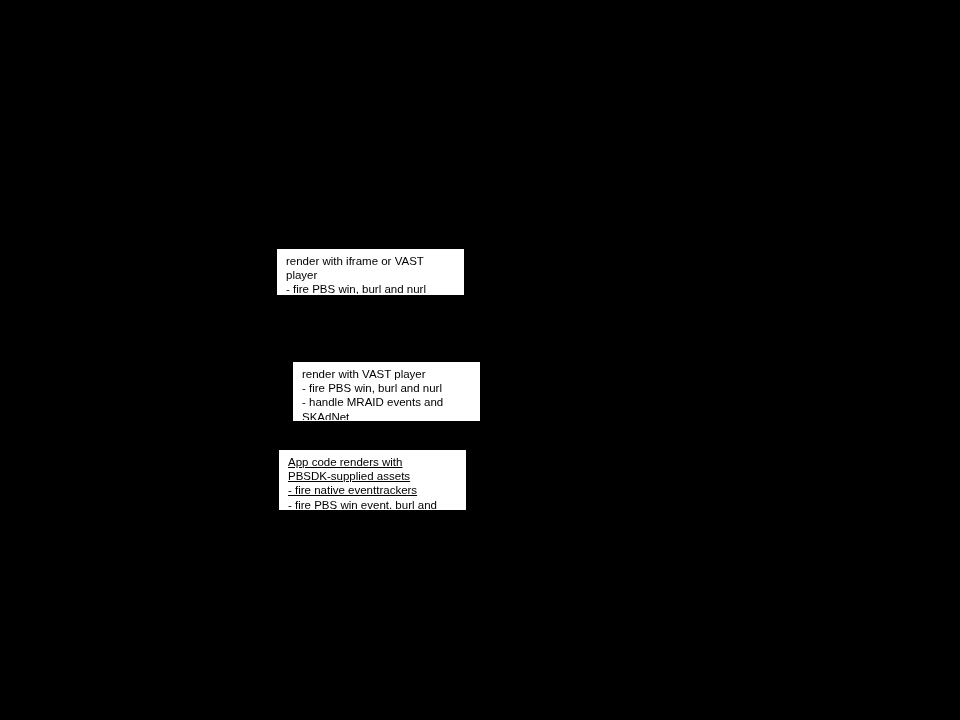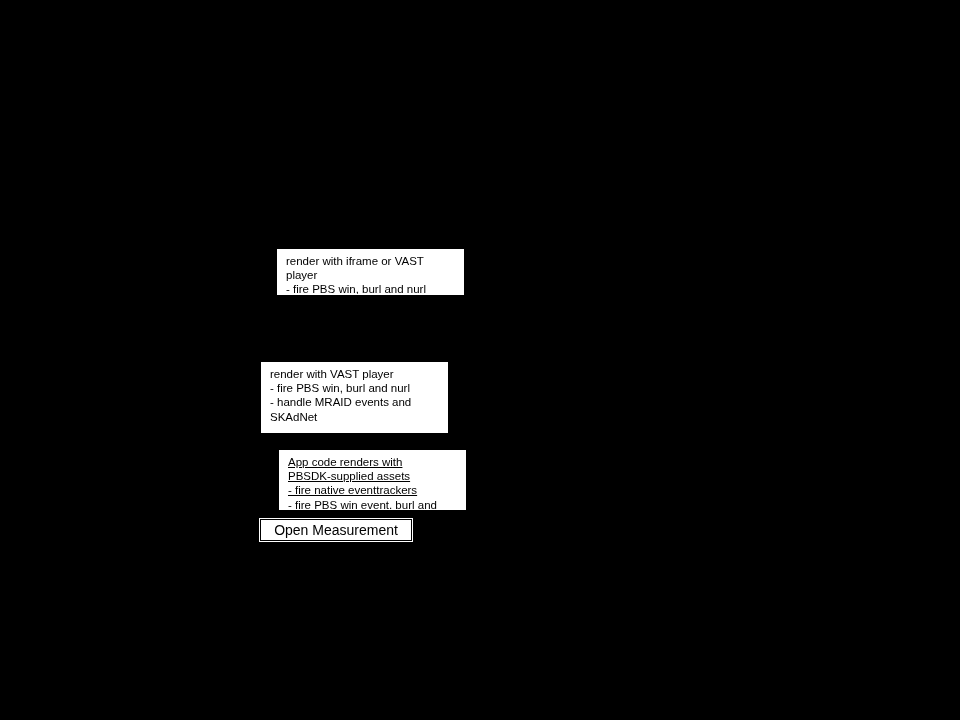--- a/index.html
+++ b/index.html
@@ -43,21 +43,21 @@
     outline: 1px solid #ffffff;
     box-sizing: border-box;
     display: flex;
     align-items: center;
     justify-content: center;
     font-size: 14px;
     line-height: 16px;
     cursor: pointer;
   }
   .box-1 { left: 277px; top: 249px; width: 187px; height: 46px; }
-  .box-2 { left: 261px; top: 362px; width: 187px; height: 71px; }
+  .box-2 { left: 293px; top: 362px; width: 187px; height: 59px; }
   .box-3 { left: 279px; top: 450px; width: 187px; height: 60px; text-decoration: underline; }
   .btn-1 { left: 260px; top: 519px; width: 152px; height: 22px; }
 </style>
 </head>
 <body>
 
 <div class="canvas">
 
   <div class="note-box box-1">render with iframe or VAST player
 - fire PBS win, burl and nurl
@@ -67,15 +67,14 @@
   <div class="note-box box-2">render with VAST player
  - fire PBS win, burl and nurl
  - handle MRAID events and
 SKAdNet</div>
 
   <div class="note-box box-3">App code renders with
 PBSDK-supplied assets
 - fire native eventtrackers
 - fire PBS win event, burl and nurl</div>
 
-  <div class="button-box btn-1">Open Measurement</div>
 
 </div>
 
 </body></html>

